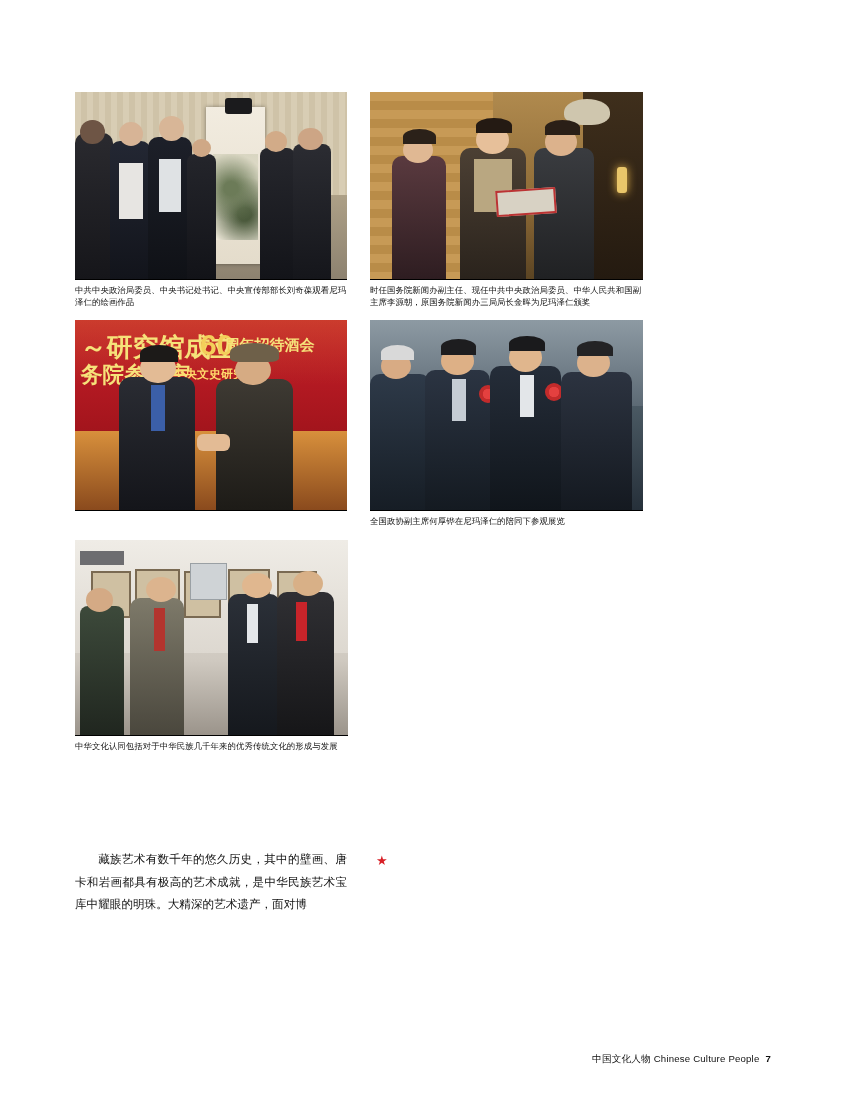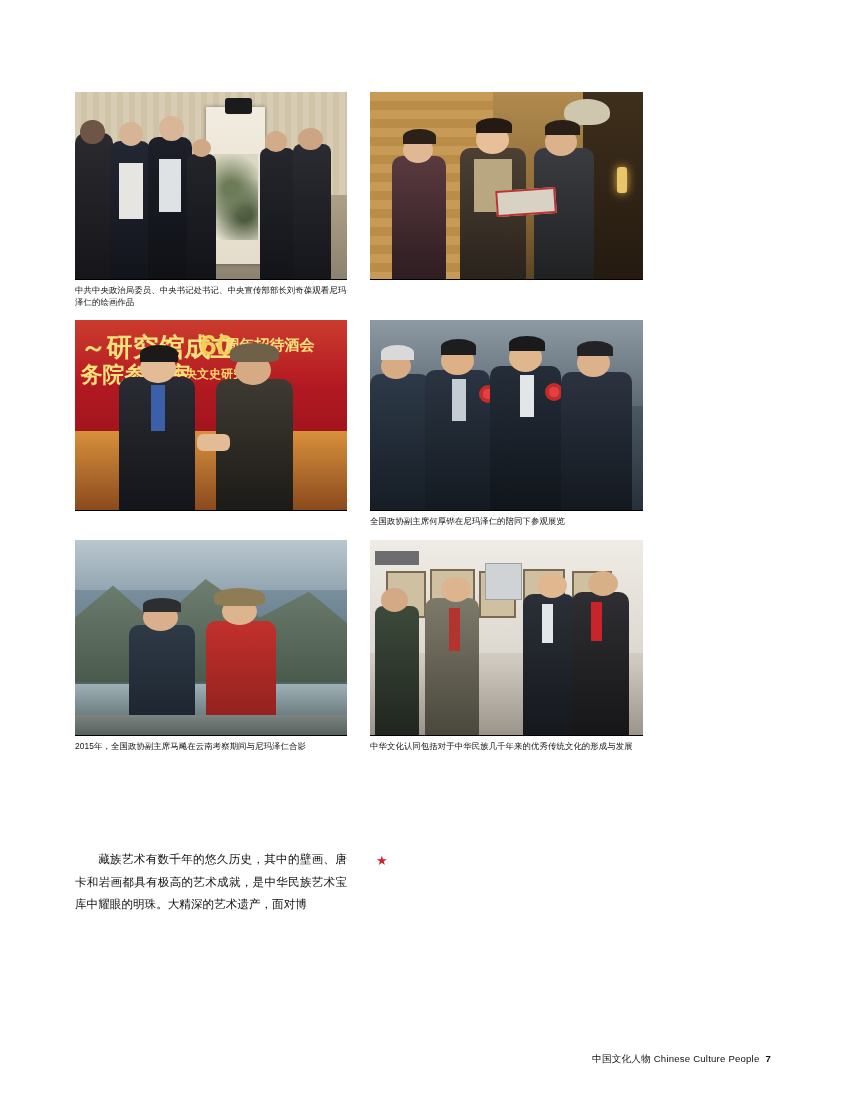--- a/index.html
+++ b/index.html
@@ -204,20 +204,21 @@
           <div class="ph" style="left:33%;top:30%;width:24%;height:70%;background:linear-gradient(180deg,#4c4034,#2a231c);border-radius:10px 10px 0 0;"></div>
           <div class="ph" style="left:38%;top:36%;width:14%;height:28%;background:#b9a781;"></div>
           <div class="ph" style="left:39%;top:18%;width:12%;height:15%;background:#e7c09a;border-radius:50%;"></div>
           <div class="ph" style="left:39%;top:14%;width:13%;height:8%;background:#241a13;border-radius:50% 50% 0 0;"></div>
           <div class="ph" style="left:60%;top:30%;width:22%;height:70%;background:linear-gradient(180deg,#3a3c40,#202123);border-radius:10px 10px 0 0;"></div>
           <div class="ph" style="left:64%;top:19%;width:12%;height:15%;background:#dcb28c;border-radius:50%;"></div>
           <div class="ph" style="left:64%;top:15%;width:13%;height:8%;background:#2a1f17;border-radius:50% 50% 0 0;"></div>
           <div class="cert"></div>
         </div>
         <div class="caption-sep"></div>
+        <div class="caption">时任国务院新闻办副主任、现任中共中央政治局委员、中华人民共和国副主席李源朝，原国务院新闻办三局局长金晖为尼玛泽仁颁奖</div>
       </div>
     </div>
 
     <div class="row">
 
       <div class="cell">
         <div class="photo p3">
           <div class="gold"></div>
           <div class="txt" style="left:2%;top:5%;font-size:26px;">～研究馆成立</div>
           <div class="txt" style="left:2%;top:21%;font-size:22px;">务院参事室</div>
@@ -257,36 +258,20 @@
           <div class="ph" style="left:76%;top:15%;width:12%;height:15%;background:#dcb28c;border-radius:50%;"></div>
           <div class="ph" style="left:76%;top:11%;width:13%;height:8%;background:#232325;border-radius:50% 50% 0 0;"></div>
         </div>
         <div class="caption-sep"></div>
         <div class="caption">全国政协副主席何厚铧在尼玛泽仁的陪同下参观展览</div>
       </div>
     </div>
 
     <div class="row">
 
-      <div class="cell">
-        <div class="photo p5">
-          <div class="sky"></div>
-          <div class="mtn"></div>
-          <div class="river"></div>
-          <div class="ph" style="left:20%;top:44%;width:24%;height:56%;background:linear-gradient(180deg,#2f3a47,#1a222b);border-radius:10px 10px 0 0;"></div>
-          <div class="ph" style="left:25%;top:33%;width:13%;height:14%;background:#d9b08b;border-radius:50%;"></div>
-          <div class="ph" style="left:25%;top:30%;width:14%;height:7%;background:#2e2e30;border-radius:50% 50% 0 0;"></div>
-          <div class="ph" style="left:48%;top:42%;width:26%;height:58%;background:linear-gradient(180deg,#c2302c,#8a1f1d);border-radius:10px 10px 0 0;"></div>
-          <div class="ph" style="left:54%;top:30%;width:13%;height:14%;background:#dcb48e;border-radius:50%;"></div>
-          <div class="ph" style="left:51%;top:25%;width:19%;height:9%;background:#8e7c57;border-radius:50% 50% 25% 25%;"></div>
-          <div class="ph" style="left:0;bottom:0;width:100%;height:10%;background:linear-gradient(180deg,#7b8480,#56605c);"></div>
-        </div>
-        <div class="caption-sep"></div>
-        <div class="caption">2015年，全国政协副主席马飚在云南考察期间与尼玛泽仁合影</div>
-      </div>
 
       <div class="cell wide">
         <div class="photo p6">
           <div class="wall"></div>
           <div class="frame" style="left:6%;top:16%;width:13%;height:22%;"></div>
           <div class="frame" style="left:22%;top:15%;width:15%;height:24%;"></div>
           <div class="frame" style="left:40%;top:16%;width:12%;height:22%;"></div>
           <div class="frame" style="left:56%;top:15%;width:14%;height:24%;"></div>
           <div class="frame" style="left:74%;top:16%;width:13%;height:22%;"></div>
           <div class="ph" style="left:2%;top:6%;width:16%;height:7%;background:#6d6d70;"></div>

